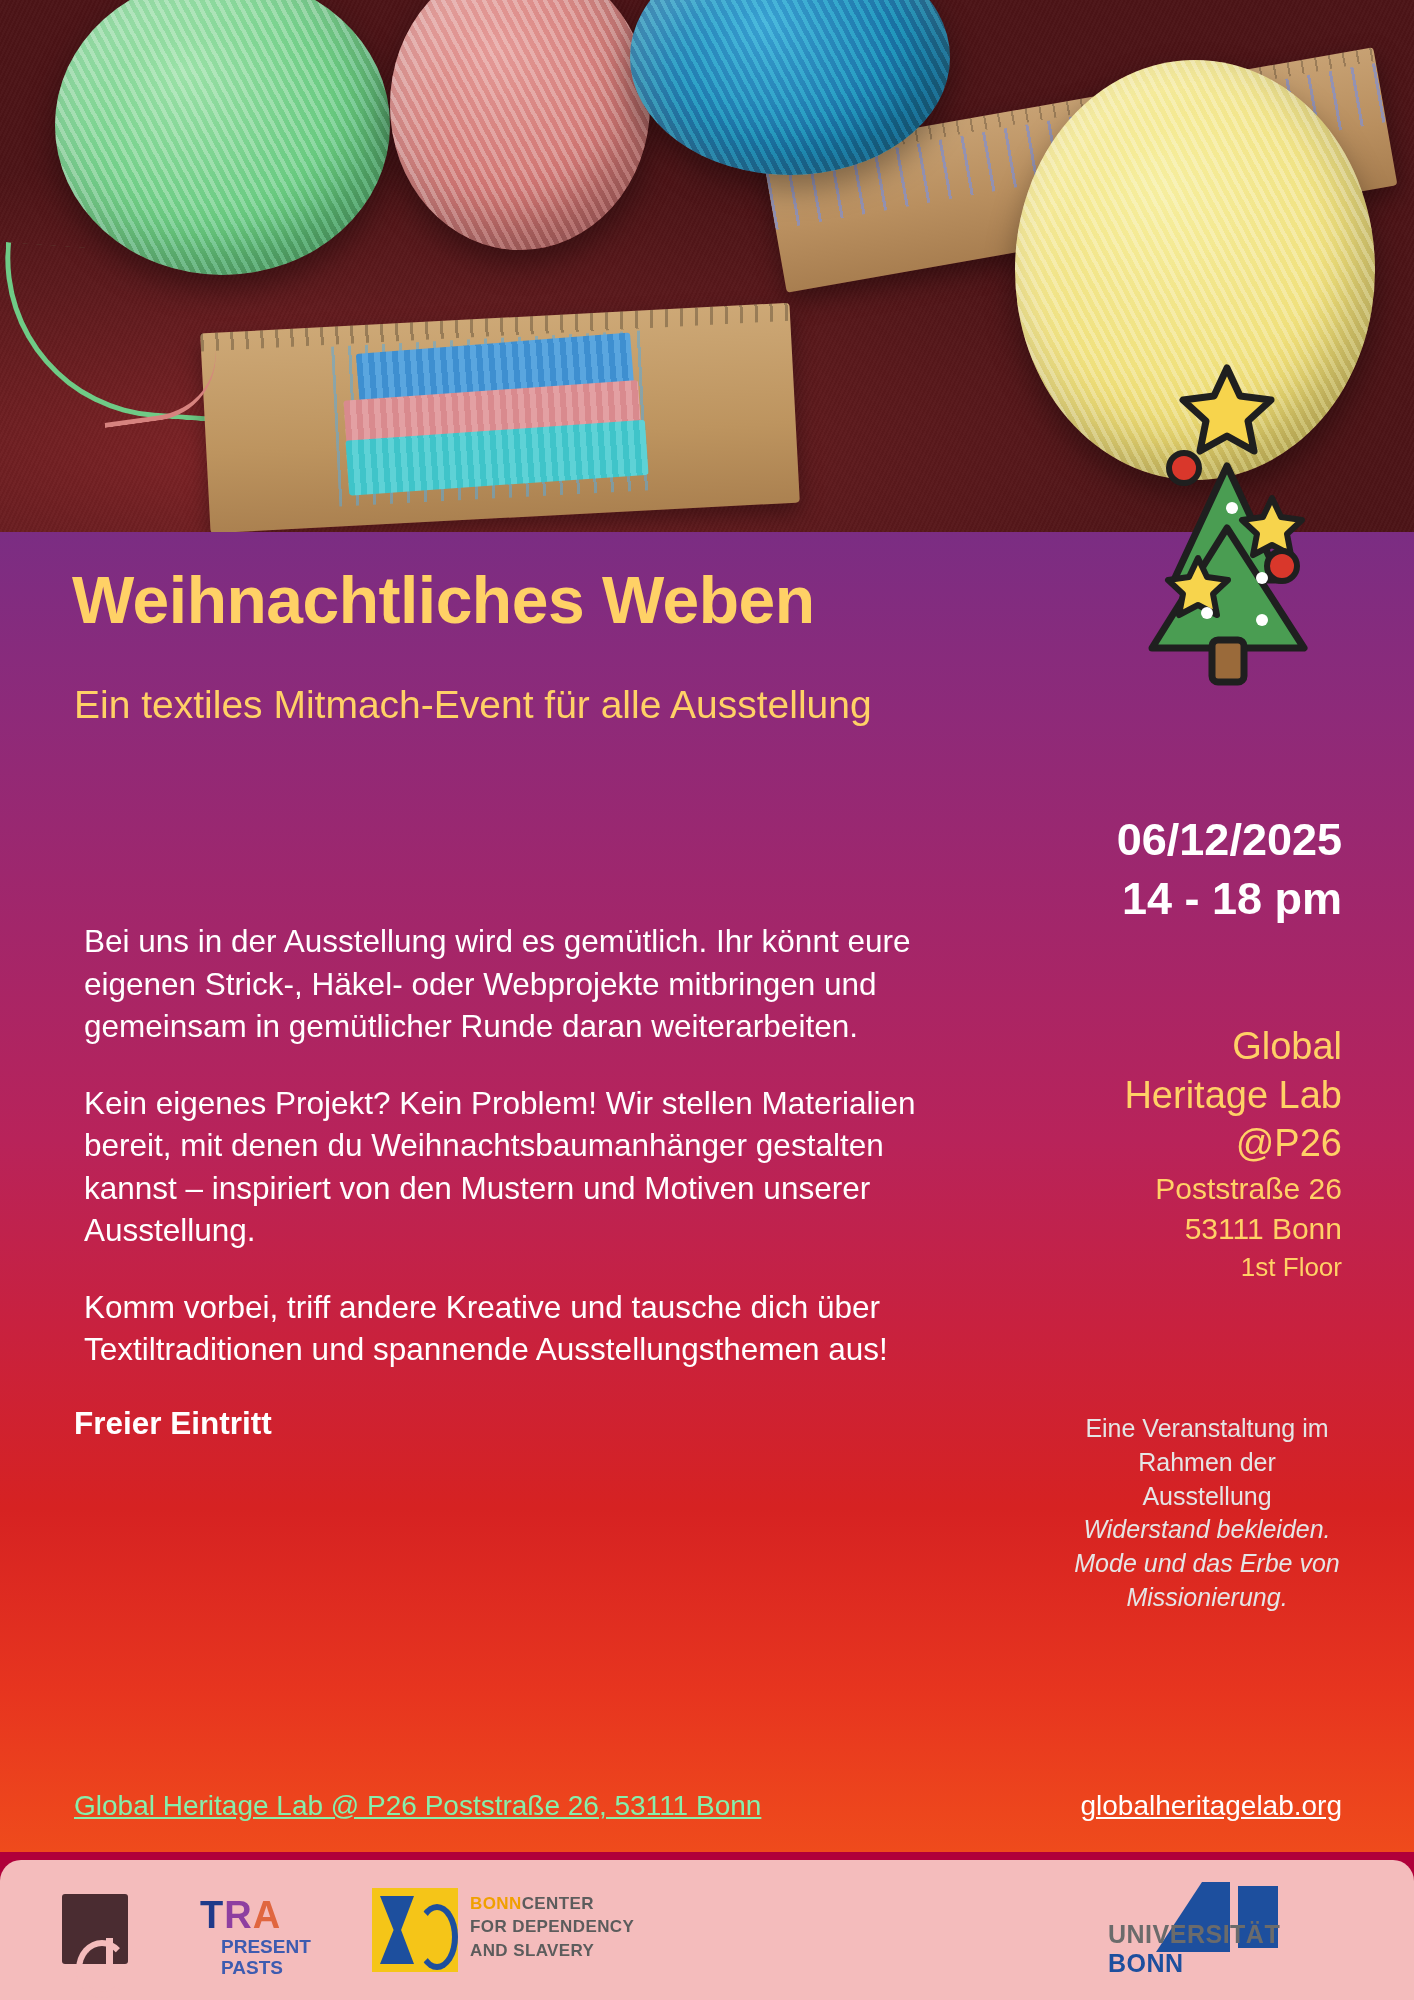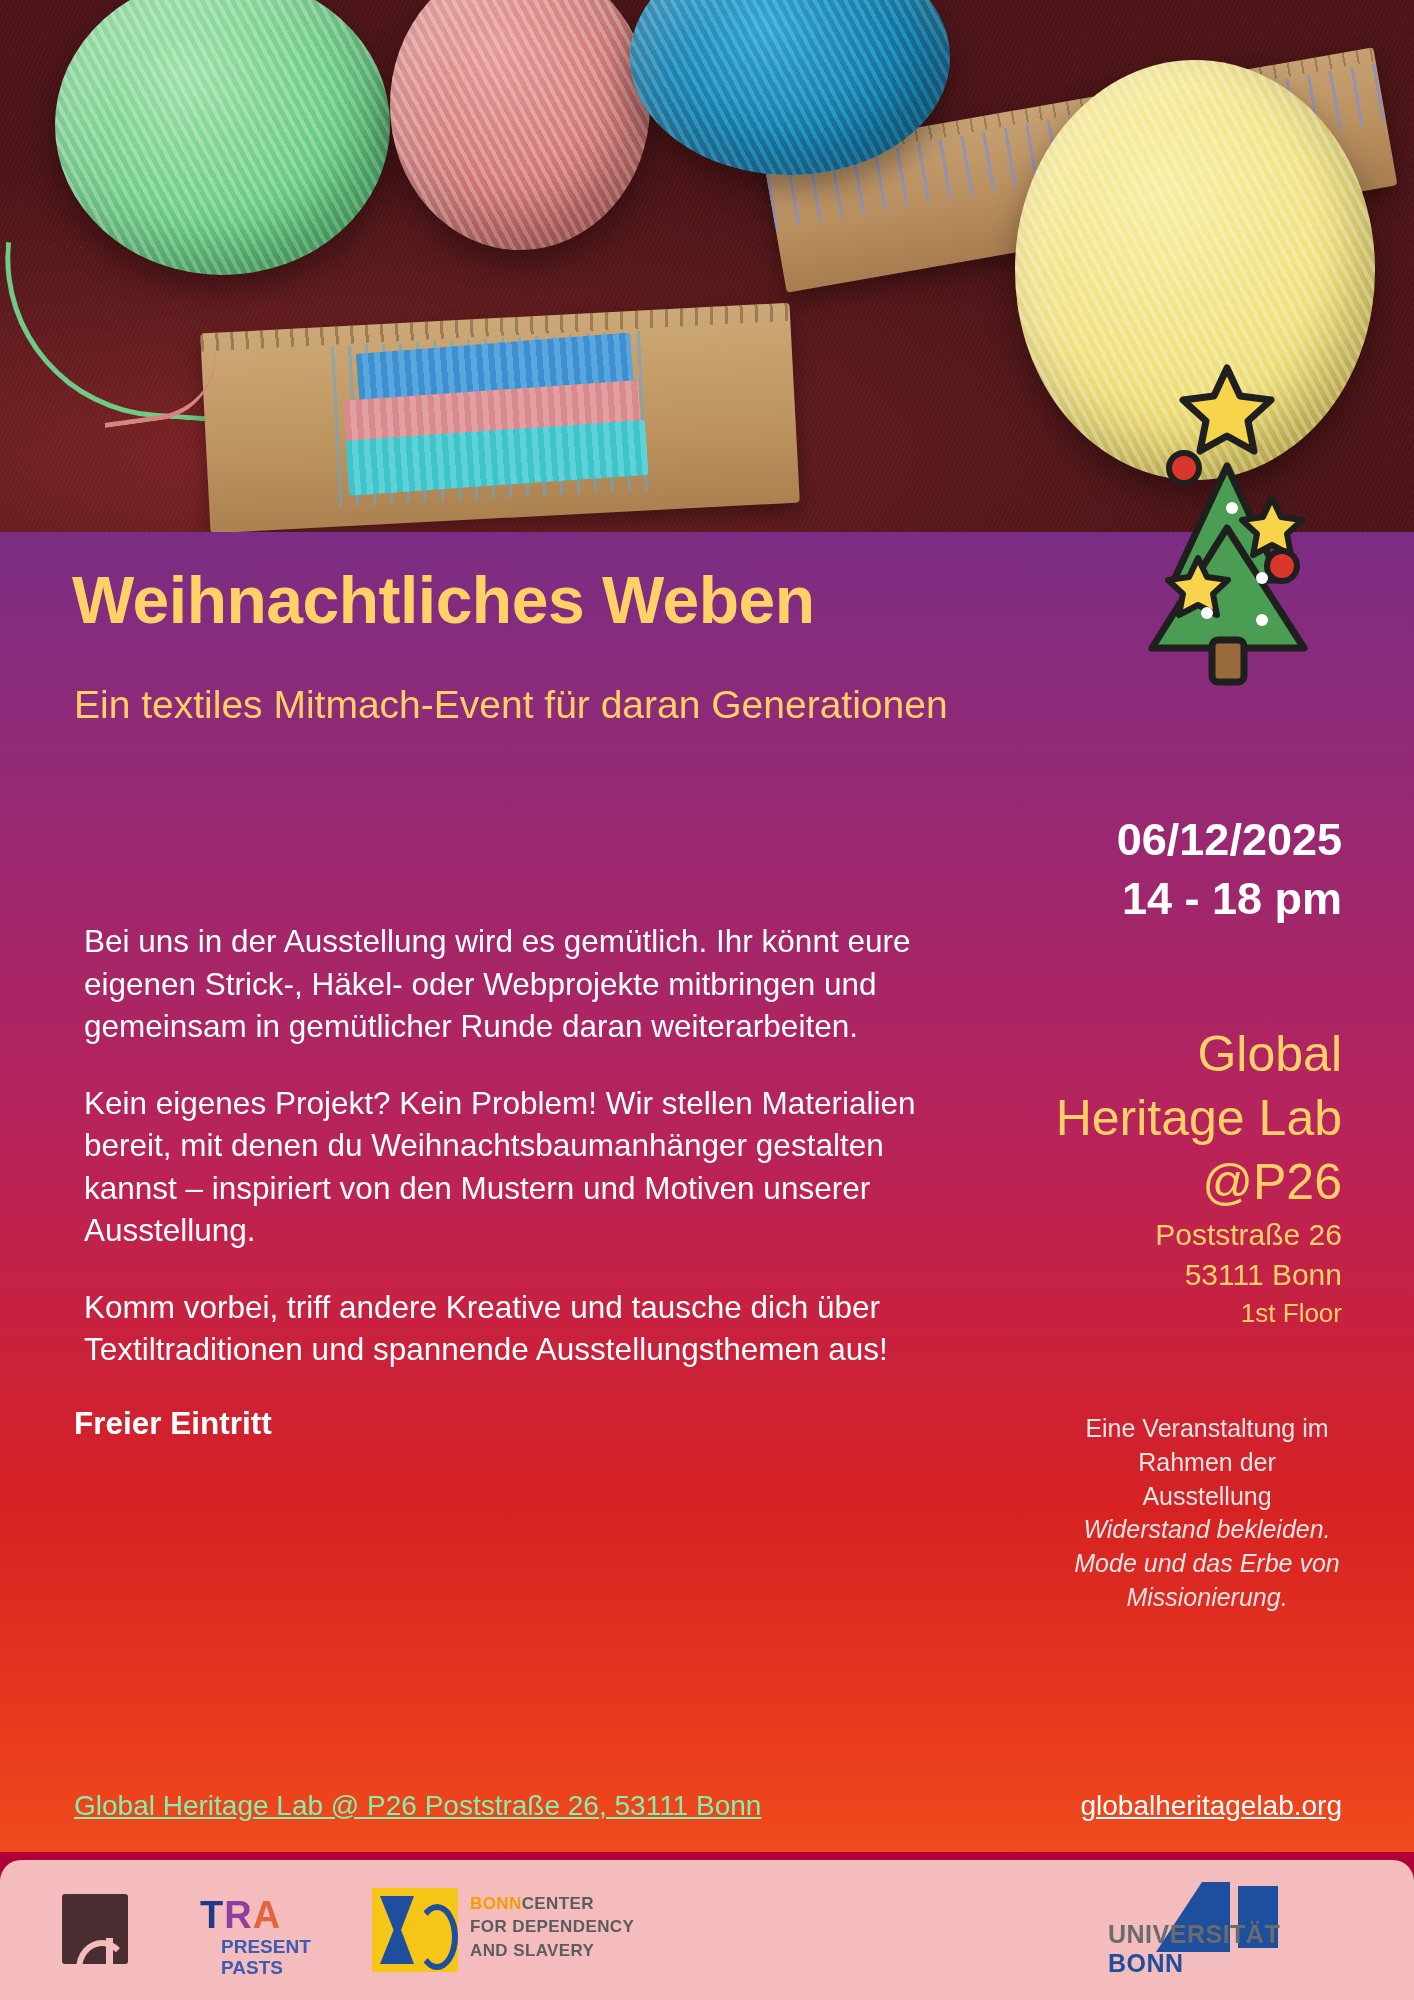--- a/index.html
+++ b/index.html
@@ -198,21 +198,21 @@
   }
   .venue-block {
     position: absolute;
     right: 72px; top: 1022px;
     width: 340px;
     text-align: right;
     color: #ffd166;
     line-height: 1.28;
   }
   .venue-main {
-    font-size: 50px;
+    font-size: 38px;
     font-weight: 400;
   }
   .venue-sub {
     font-size: 30px;
     font-weight: 400;
     margin-top: 2px;
   }
   .venue-floor {
     font-size: 26px;
     font-weight: 400;
@@ -394,21 +394,21 @@
       <circle cx="72" cy="120" r="15" fill="#d9372b" stroke="#1f1f1f" stroke-width="6"></circle>
       <circle cx="170" cy="218" r="15" fill="#d9372b" stroke="#1f1f1f" stroke-width="6"></circle>
       <circle cx="120" cy="160" r="6" fill="#ffffff"></circle>
       <circle cx="150" cy="230" r="6" fill="#ffffff"></circle>
       <circle cx="95" cy="265" r="6" fill="#ffffff"></circle>
       <circle cx="150" cy="272" r="6" fill="#ffffff"></circle>
     </g>
   </svg>
 
   <div class="title">Weihnachtliches Weben</div>
-  <div class="subtitle">Ein textiles Mitmach-Event für daran Generationen</div>
+  <div class="subtitle">Ein textiles Mitmach-Event für alle Ausstellung</div>
 
   <div class="para-block">
     <p class="para">Bei uns in der Ausstellung wird es gemütlich. Ihr könnt eure eigenen Strick-, Häkel- oder Webprojekte mitbringen und gemeinsam in gemütlicher Runde daran weiterarbeiten.</p>
     <p class="para">Kein eigenes Projekt? Kein Problem! Wir stellen Materialien bereit, mit denen du Weihnachtsbaumanhänger gestalten kannst – inspiriert von den Mustern und Motiven unserer Ausstellung.</p>
     <p class="para">Komm vorbei, triff andere Kreative und tausche dich über Textiltraditionen und spannende Ausstellungsthemen aus!</p>
     <p class="free-entry">Freier Eintritt</p>
   </div>
 
   <div class="date-block">
     <div>06/12/2025</div>

